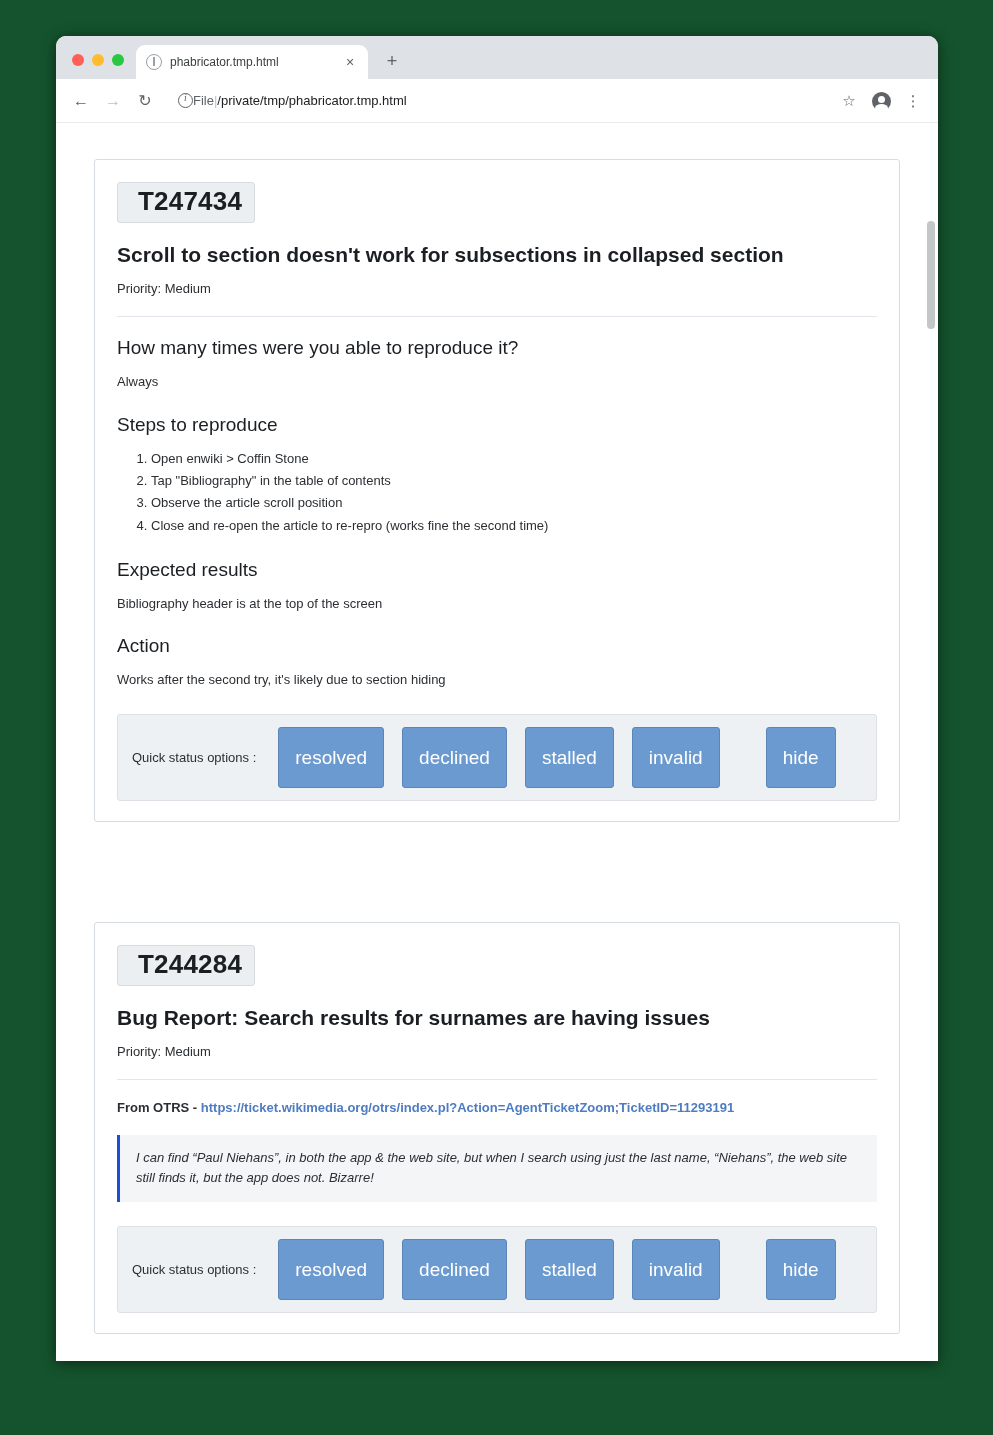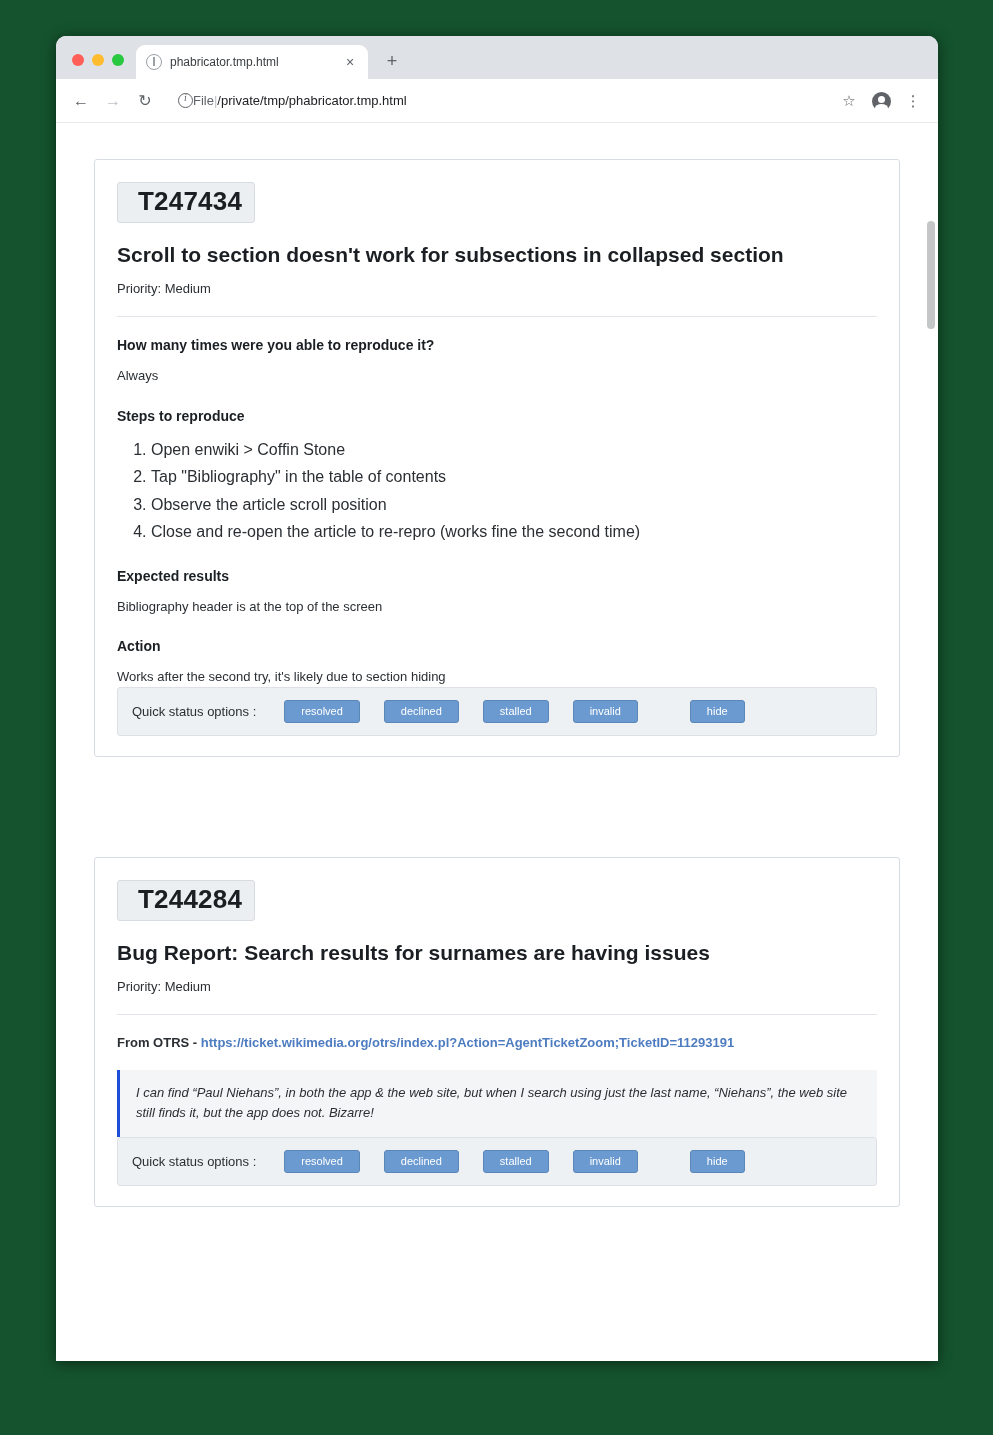--- a/index.html
+++ b/index.html
@@ -236,34 +236,34 @@
     font-size: 13px;
     color: #2b2f33;
     margin: 14px 0 0 0;
   }
   .divider {
     border: none;
     border-top: 1px solid #e2e6ea;
     margin: 20px 0 20px 0;
   }
   h3.section {
-    font-size: 14px;
-    font-weight: bold;
+    font-size: 19px;
+    font-weight: normal;
     color: #1b1f23;
     margin: 22px 0 0 0;
   }
   h3.section.first { margin-top: 0; }
   p.body {
     font-size: 13px;
     color: #2b2f33;
     margin: 13px 0 0 0;
     line-height: 1.5;
   }
   ol.steps {
-    font-size: 16px;
+    font-size: 13px;
     color: #2b2f33;
     margin: 12px 0 0 0;
     padding-left: 34px;
     line-height: 1.72;
   }
   .from-line {
     font-size: 13px;
     color: #2b2f33;
     margin: 0;
     font-weight: bold;
@@ -277,40 +277,41 @@
     margin: 20px 0 0 0;
     background: #f3f5f7;
     border-left: 3px solid #1d4ed8;
     padding: 13px 16px 14px 16px;
     font-size: 13px;
     font-style: italic;
     color: #2b2f33;
     line-height: 1.55;
   }
   .status-bar {
+    margin-top: 24px;
     background: #eef1f4;
     border: 1px solid #dde1e6;
     border-radius: 3px;
     padding: 12px 14px;
     display: flex;
     align-items: center;
-    gap: 24px;
+    gap: 18px;
   }
   .status-label {
     font-size: 13px;
     color: #2b2f33;
     margin-right: 4px;
   }
   .btn {
-    font-size: 11px;
+    font-size: 19px;
     color: #ffffff;
     background: #6a9ad0;
     border: 1px solid #5b86b8;
     border-radius: 3px;
-    padding: 5px 16px;
+    padding: 20px 16px;
     line-height: 1;
     white-space: nowrap;
   }
   .btn.hide { margin-left: 28px; }
 </style>
 </head>
 <body>
 
 <div id="root">
   <div class="browser">

